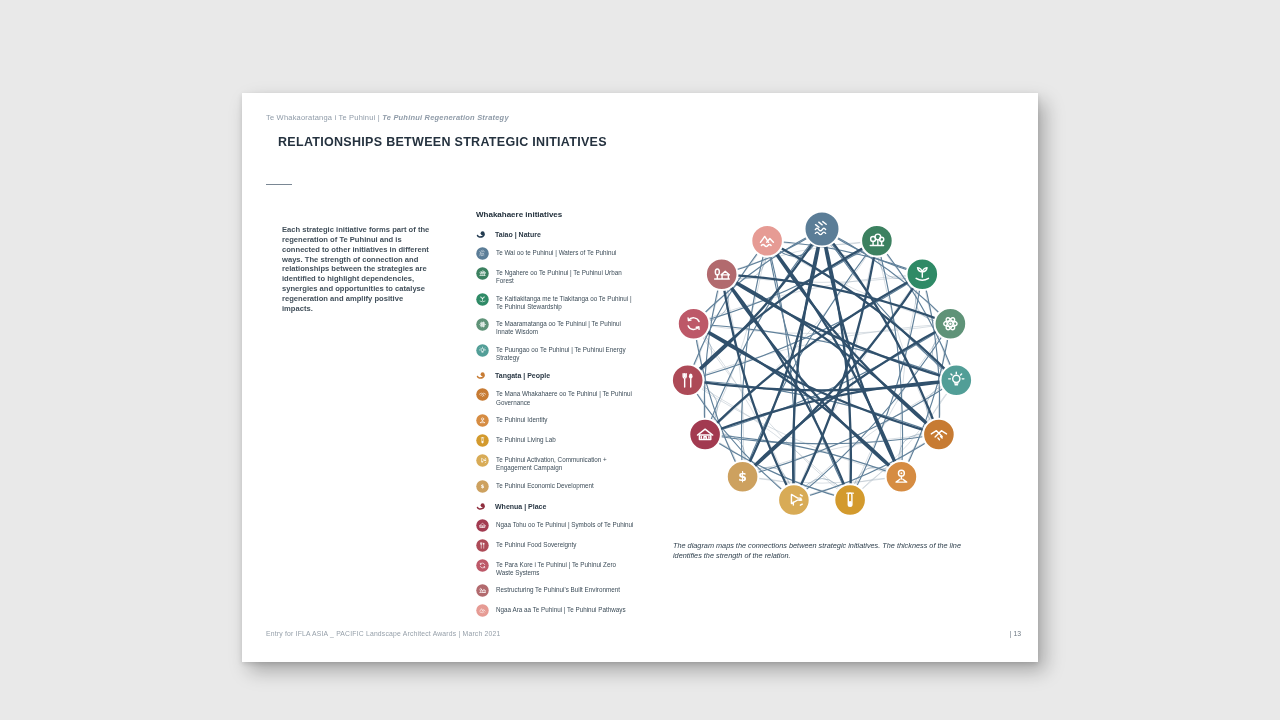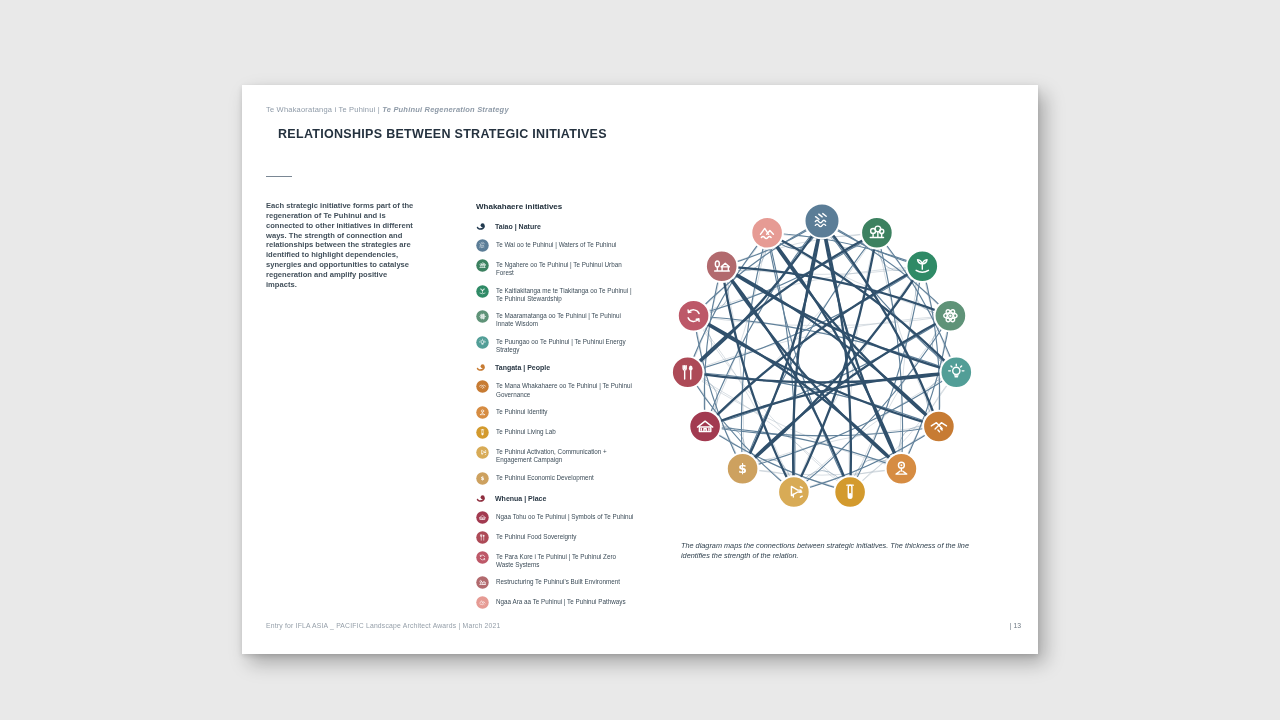--- a/index.html
+++ b/index.html
@@ -2,37 +2,37 @@
 <html><head>
 <meta charset="utf-8">
 <style>
   html,body{margin:0;padding:0;}
   body{
     width:1280px;height:720px;position:relative;overflow:hidden;
     background:#e9e9e9;
     font-family:"Liberation Sans", sans-serif;
   }
   .sheet{
-    position:absolute;left:242px;top:85px;width:796px;height:569px;
+    position:absolute;left:242px;top:93px;width:796px;height:569px;
     background:#ffffff;
     box-shadow:7px 9px 18px rgba(0,0,0,.28), 0 2px 5px rgba(0,0,0,.12);
   }
   .eyebrow{position:absolute;left:24px;top:20px;font-size:7.5px;color:#8f9ba8;letter-spacing:.2px;}
   .eyebrow em{font-style:italic;font-weight:bold;}
   .page-title{position:absolute;left:24px;top:30px;margin:12px;font-size:12.5px;font-weight:bold;color:#25323f;letter-spacing:.3px;}
   .divider{position:absolute;left:24px;top:91px;width:26px;height:0;border-top:1px solid #7a8794;}
-  .intro{position:absolute;left:24px;top:116px;width:152px;margin:0;font-size:7.6px;line-height:1.3;color:#20303d;font-weight:bold;opacity:.85;}
+  .intro{position:absolute;left:24px;top:116px;width:152px;margin:16px;font-size:7.6px;line-height:1.3;color:#20303d;font-weight:bold;opacity:.85;}
   .legend{position:absolute;left:234px;top:117px;width:164px;}
   .legend-heading{font-size:8px;font-weight:bold;color:#22303c;margin:0 0 9px 0;}
   .lrow{display:flex;align-items:flex-start;margin-bottom:7px;}
   .lrow svg{flex:0 0 auto;margin-right:7px;display:block;}
   .ltext{font-size:6.3px;color:#3c4c58;line-height:1.32;padding-top:2px;width:138px;}
   .lsection .ltext{font-size:7px;font-weight:bold;color:#2a3845;padding-top:2px;}
   .netsvg{position:absolute;left:400px;top:93px;}
-  .caption{position:absolute;left:423px;top:440px;width:312px;margin:16px;font-size:7.3px;font-style:italic;color:#2e3f4c;line-height:1.4;}
+  .caption{position:absolute;left:423px;top:440px;width:312px;margin:8px;font-size:7.3px;font-style:italic;color:#2e3f4c;line-height:1.4;}
   .footer{position:absolute;left:24px;top:537px;font-size:6.8px;color:#949ea8;letter-spacing:.2px;}
   .pageno{position:absolute;right:17px;top:537px;font-size:6.8px;color:#6d7883;}
 </style>
 </head>
 <body>
 
 <div class="sheet">
   <div class="eyebrow">
     <span>Te Whakaoratanga i Te Puhinui |</span>
     <em>Te Puhinui Regeneration Strategy</em>

